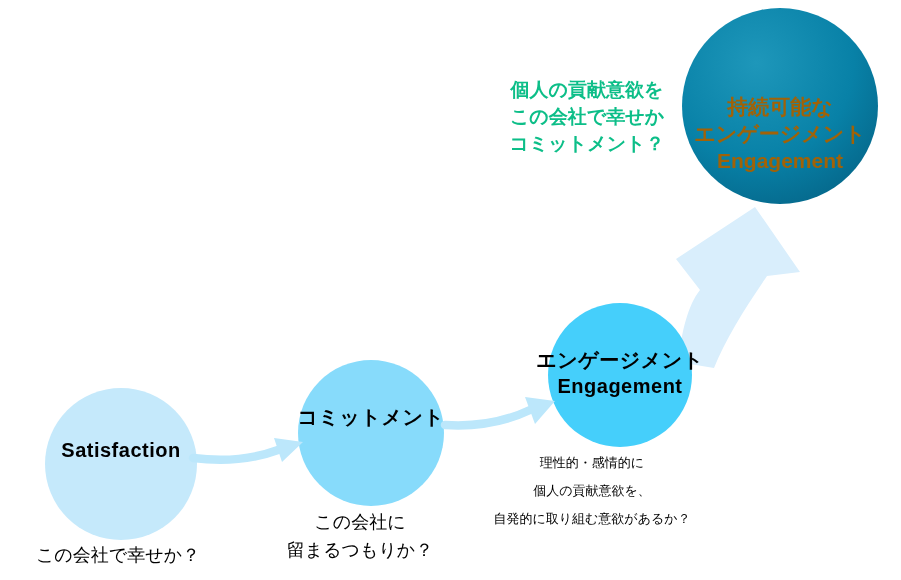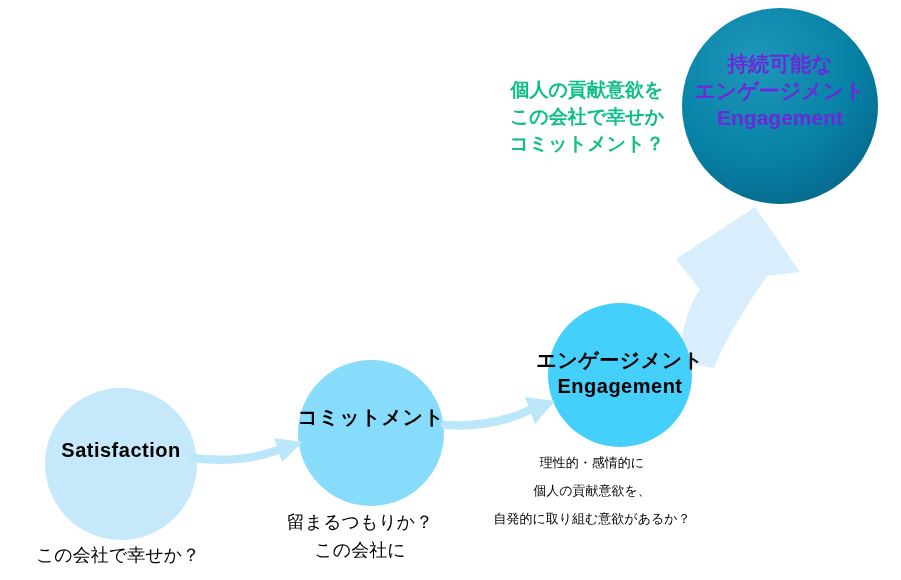--- a/index.html
+++ b/index.html
@@ -29,21 +29,22 @@
   }
   .stage-caption {
     font-size: 18px;
     font-weight: normal;
     line-height: 28px;
   }
   .stage4-label {
     font-size: 21px;
     font-weight: bold;
     line-height: 27px;
-    color: #6d28d9;
+    color: #a16207;
+    margin-top: 43px;
   }
   .annotation {
     font-size: 19px;
     font-weight: bold;
     line-height: 27px;
   }
   .line { display: block; }
 </style>
 </head>
 <body>
@@ -79,22 +80,22 @@
 
   <div class="txt stage-caption" style="left:18px; top:541px; width:200px;">
     <span class="line">この会社で幸せか？</span>
   </div>
 
   <div class="txt stage-label" style="left:271px; top:404px; width:200px;">
     <span class="line">コミットメント</span>
   </div>
 
   <div class="txt stage-caption" style="left:260px; top:508px; width:200px;">
+    <span class="line">この会社に</span>
     <span class="line">留まるつもりか？</span>
-    <span class="line">この会社に</span>
   </div>
 
   <div class="txt stage-label" style="left:520px; top:347px; width:200px;">
     <span class="line">エンゲージメント</span>
     <span class="line">Engagement</span>
   </div>
 
   <div class="txt stage-caption" style="left:442px; top:449px; width:300px; font-size:13px;">
     <span class="line">理性的・感情的に</span>
     <span class="line">個人の貢献意欲を、</span>

